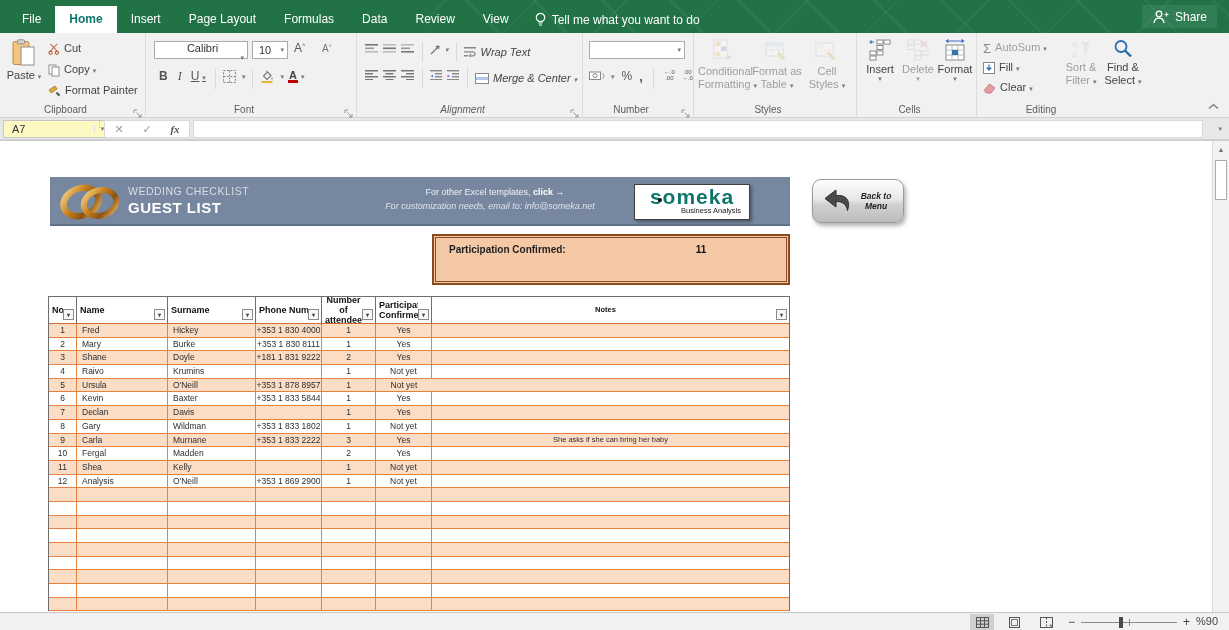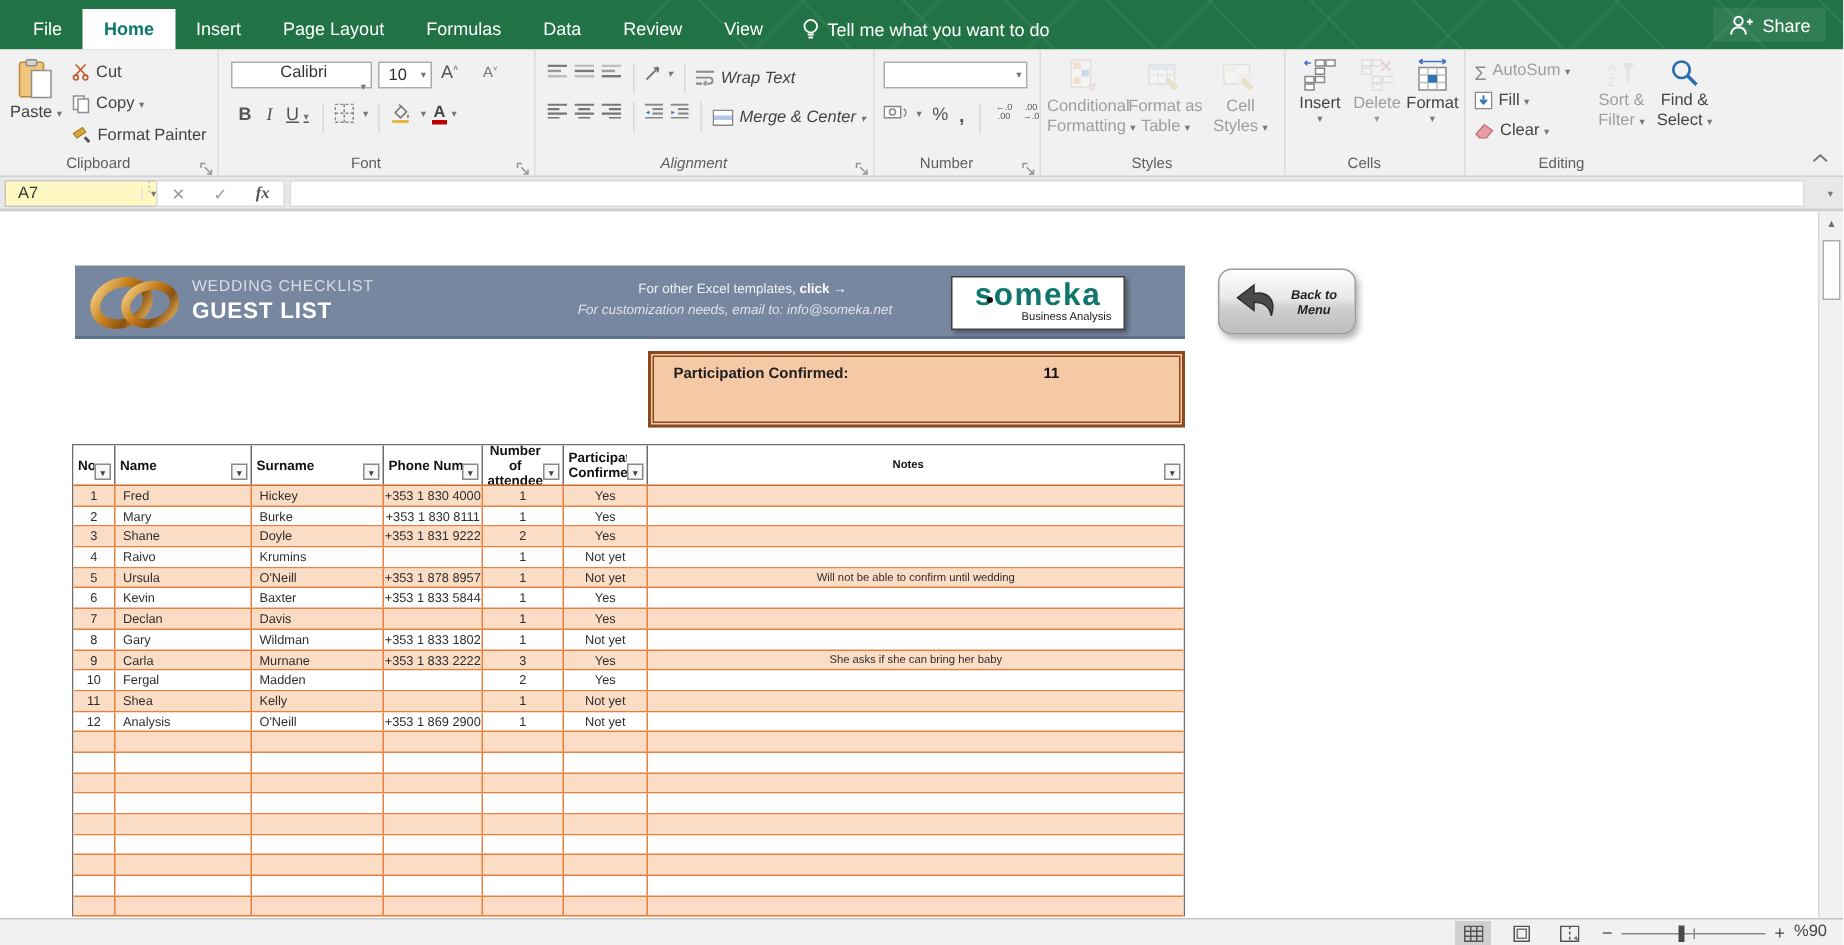--- a/index.html
+++ b/index.html
@@ -620,42 +620,41 @@
             <div class="tcell col-surname">Burke</div>
             <div class="tcell col-phone">+353 1 830 8111</div>
             <div class="tcell col-attendees">1</div>
             <div class="tcell col-confirmed">Yes</div>
             <div class="tcell col-notes"></div>
           </div>
           <div class="trow salmon">
             <div class="tcell col-no">3</div>
             <div class="tcell col-name">Shane</div>
             <div class="tcell col-surname">Doyle</div>
-            <div class="tcell col-phone">+353 1 831 9222</div>
+            <div class="tcell col-phone">+181 1 831 9222</div>
             <div class="tcell col-attendees">2</div>
             <div class="tcell col-confirmed">Yes</div>
             <div class="tcell col-notes"></div>
           </div>
           <div class="trow white">
             <div class="tcell col-no">4</div>
             <div class="tcell col-name">Raivo</div>
             <div class="tcell col-surname">Krumins</div>
             <div class="tcell col-phone"></div>
             <div class="tcell col-attendees">1</div>
             <div class="tcell col-confirmed">Not yet</div>
             <div class="tcell col-notes"></div>
           </div>
           <div class="trow salmon">
             <div class="tcell col-no">5</div>
             <div class="tcell col-name">Ursula</div>
             <div class="tcell col-surname">O'Neill</div>
             <div class="tcell col-phone">+353 1 878 8957</div>
             <div class="tcell col-attendees">1</div>
             <div class="tcell col-confirmed">Not yet</div>
-            <div class="tcell col-notes">Will not be able to confirm until wedding</div>
           </div>
           <div class="trow white">
             <div class="tcell col-no">6</div>
             <div class="tcell col-name">Kevin</div>
             <div class="tcell col-surname">Baxter</div>
             <div class="tcell col-phone">+353 1 833 5844</div>
             <div class="tcell col-attendees">1</div>
             <div class="tcell col-confirmed">Yes</div>
             <div class="tcell col-notes"></div>
           </div>

